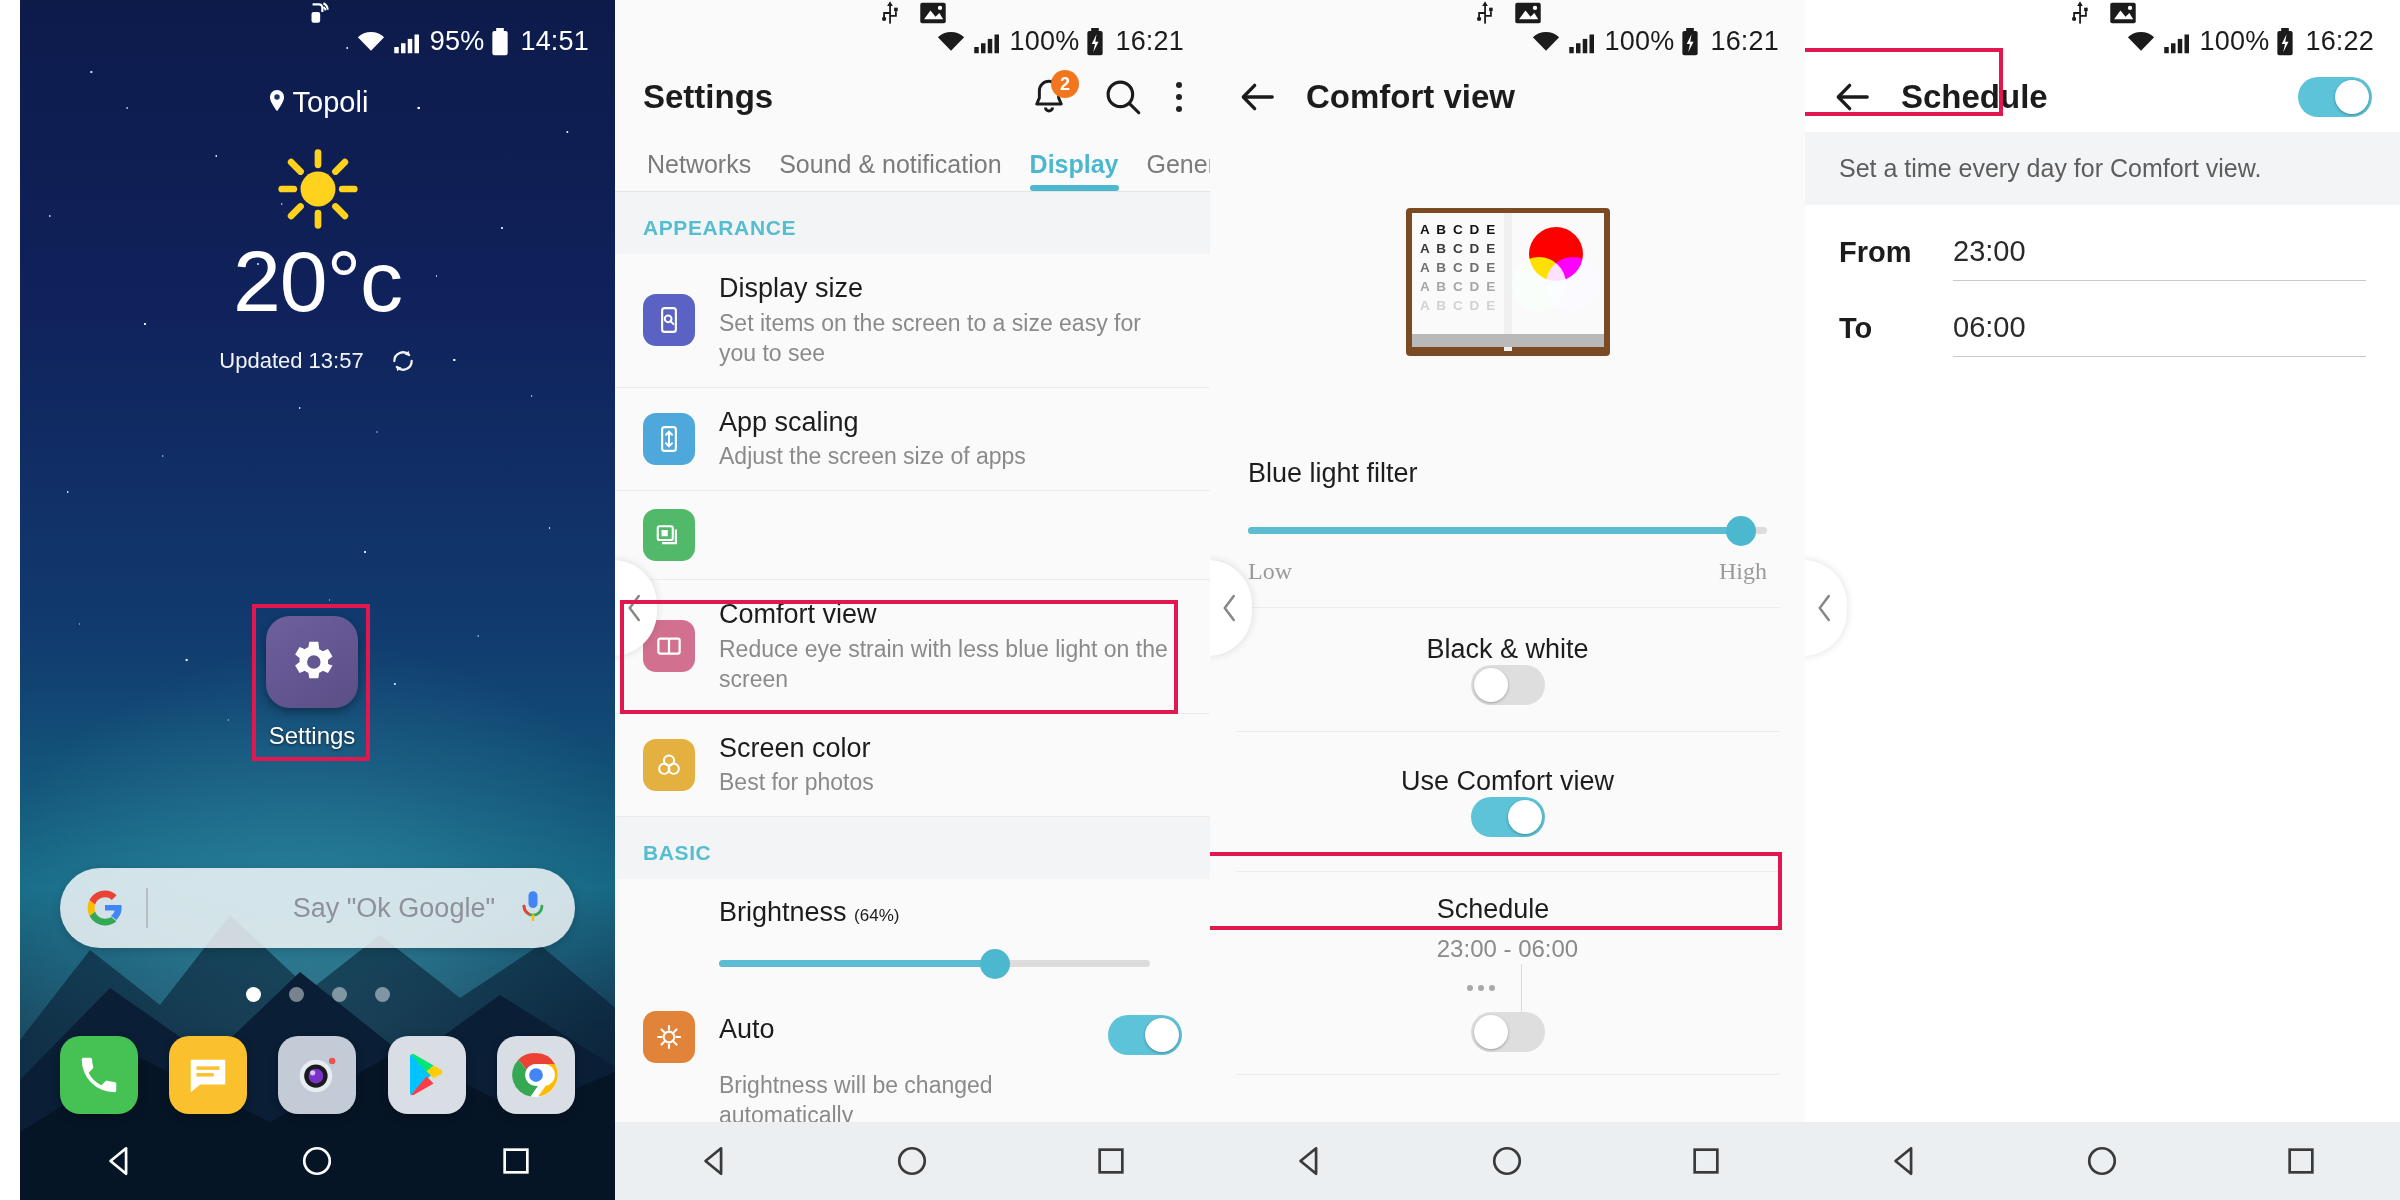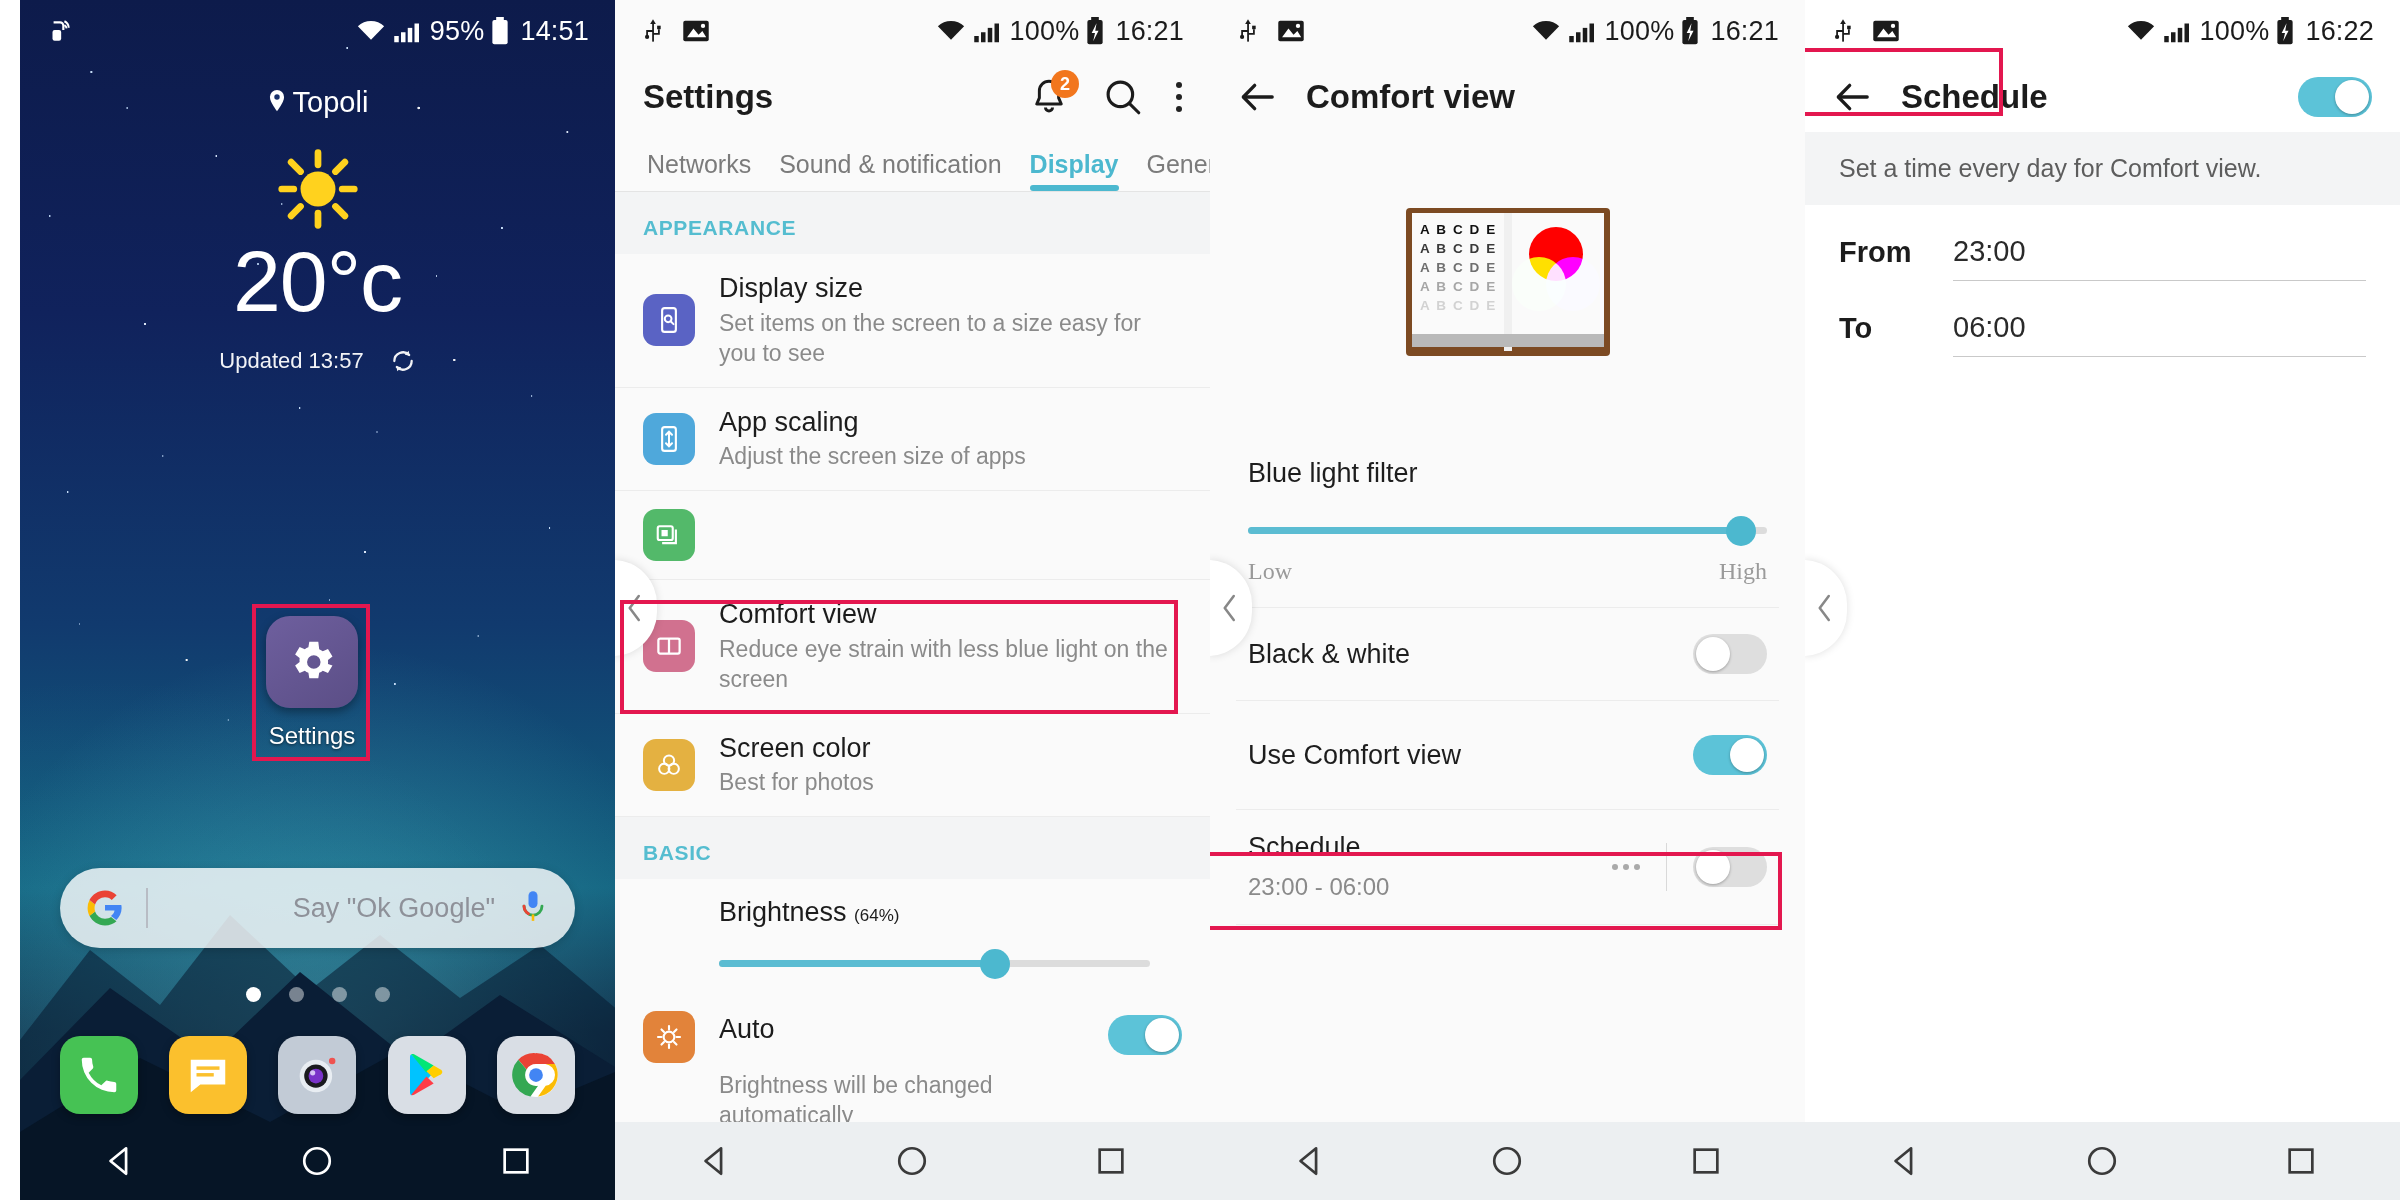--- a/index.html
+++ b/index.html
@@ -7,21 +7,21 @@
     width: 2400px; height: 1200px;
     font-family: "Liberation Sans", sans-serif;
     background: #fff; overflow: hidden;
   }
   .screens { display: flex; width: 2400px; height: 1200px; }
   .panel { width: 600px; height: 1200px; position: relative; overflow: hidden; }
 
   
   .statusbar {
     height: 62px; display: flex; align-items: center;
-    padding: 0 26px; font-size: 27px; color: #1b1b1b; letter-spacing: .2px;
+    padding: 0 26px; font-size: 27px; color: #1b1b1b; letter-spacing: .2px; flex-direction: column;
   }
   .sb-left { display: flex; align-items: center; gap: 17px; }
   .sb-right { margin-left: auto; display: flex; align-items: center; gap: 7px; }
   .sb-right .pct { font-size: 27px; }
   .sb-right .clock { font-size: 27px; margin-left: 4px; }
 
   
   svg { display: block; }
 
   
@@ -166,21 +166,21 @@
                    box-shadow: 0 1px 3px rgba(0,0,0,.3); }
   .toggle.on .thumb { right: 3px; }
   .toggle.off .thumb { left: 3px; }
 
   
   .cv-hero { height: 300px; display: flex; align-items: center; justify-content: center; background: #fafafa; }
   .book { width: 208px; height: 152px; position: relative; }
   .cv-body { padding: 0 26px; }
   .cv-block { padding: 26px 12px 22px; border-bottom: 1px solid #ececec; }
   .cv-label { font-size: 27px; color: #1d1d1d; }
-  .cv-rowline { display: flex; align-items: center; padding: 26px 12px; border-bottom: 1px solid #ececec; }
+  .cv-rowline { display: flex; align-items: center; padding: 26px 12px; border-bottom: 1px solid #ececec; flex-direction: column; }
   .cv-rowline .cv-label { flex: 1; }
   .sched-dots { display: flex; gap: 5px; margin-right: 26px; padding-right: 26px; border-right: 1px solid #d9d9d9; height: 48px; align-items: center; }
   .sched-dots i { width: 6px; height: 6px; border-radius: 50%; background: #a9a9a9; }
 
   .edge-arrow { position: absolute; width: 44px; height: 96px; background: #fff; border-radius: 0 48px 48px 0;
                 box-shadow: 0 0 8px rgba(0,0,0,.13); display: flex; align-items: center; justify-content: center; }
   .edge-arrow.left { left: -2px; }
 
   
   .sch-header { height: 70px; display: flex; align-items: center; padding: 0 28px; background: #fff; position: relative; }

